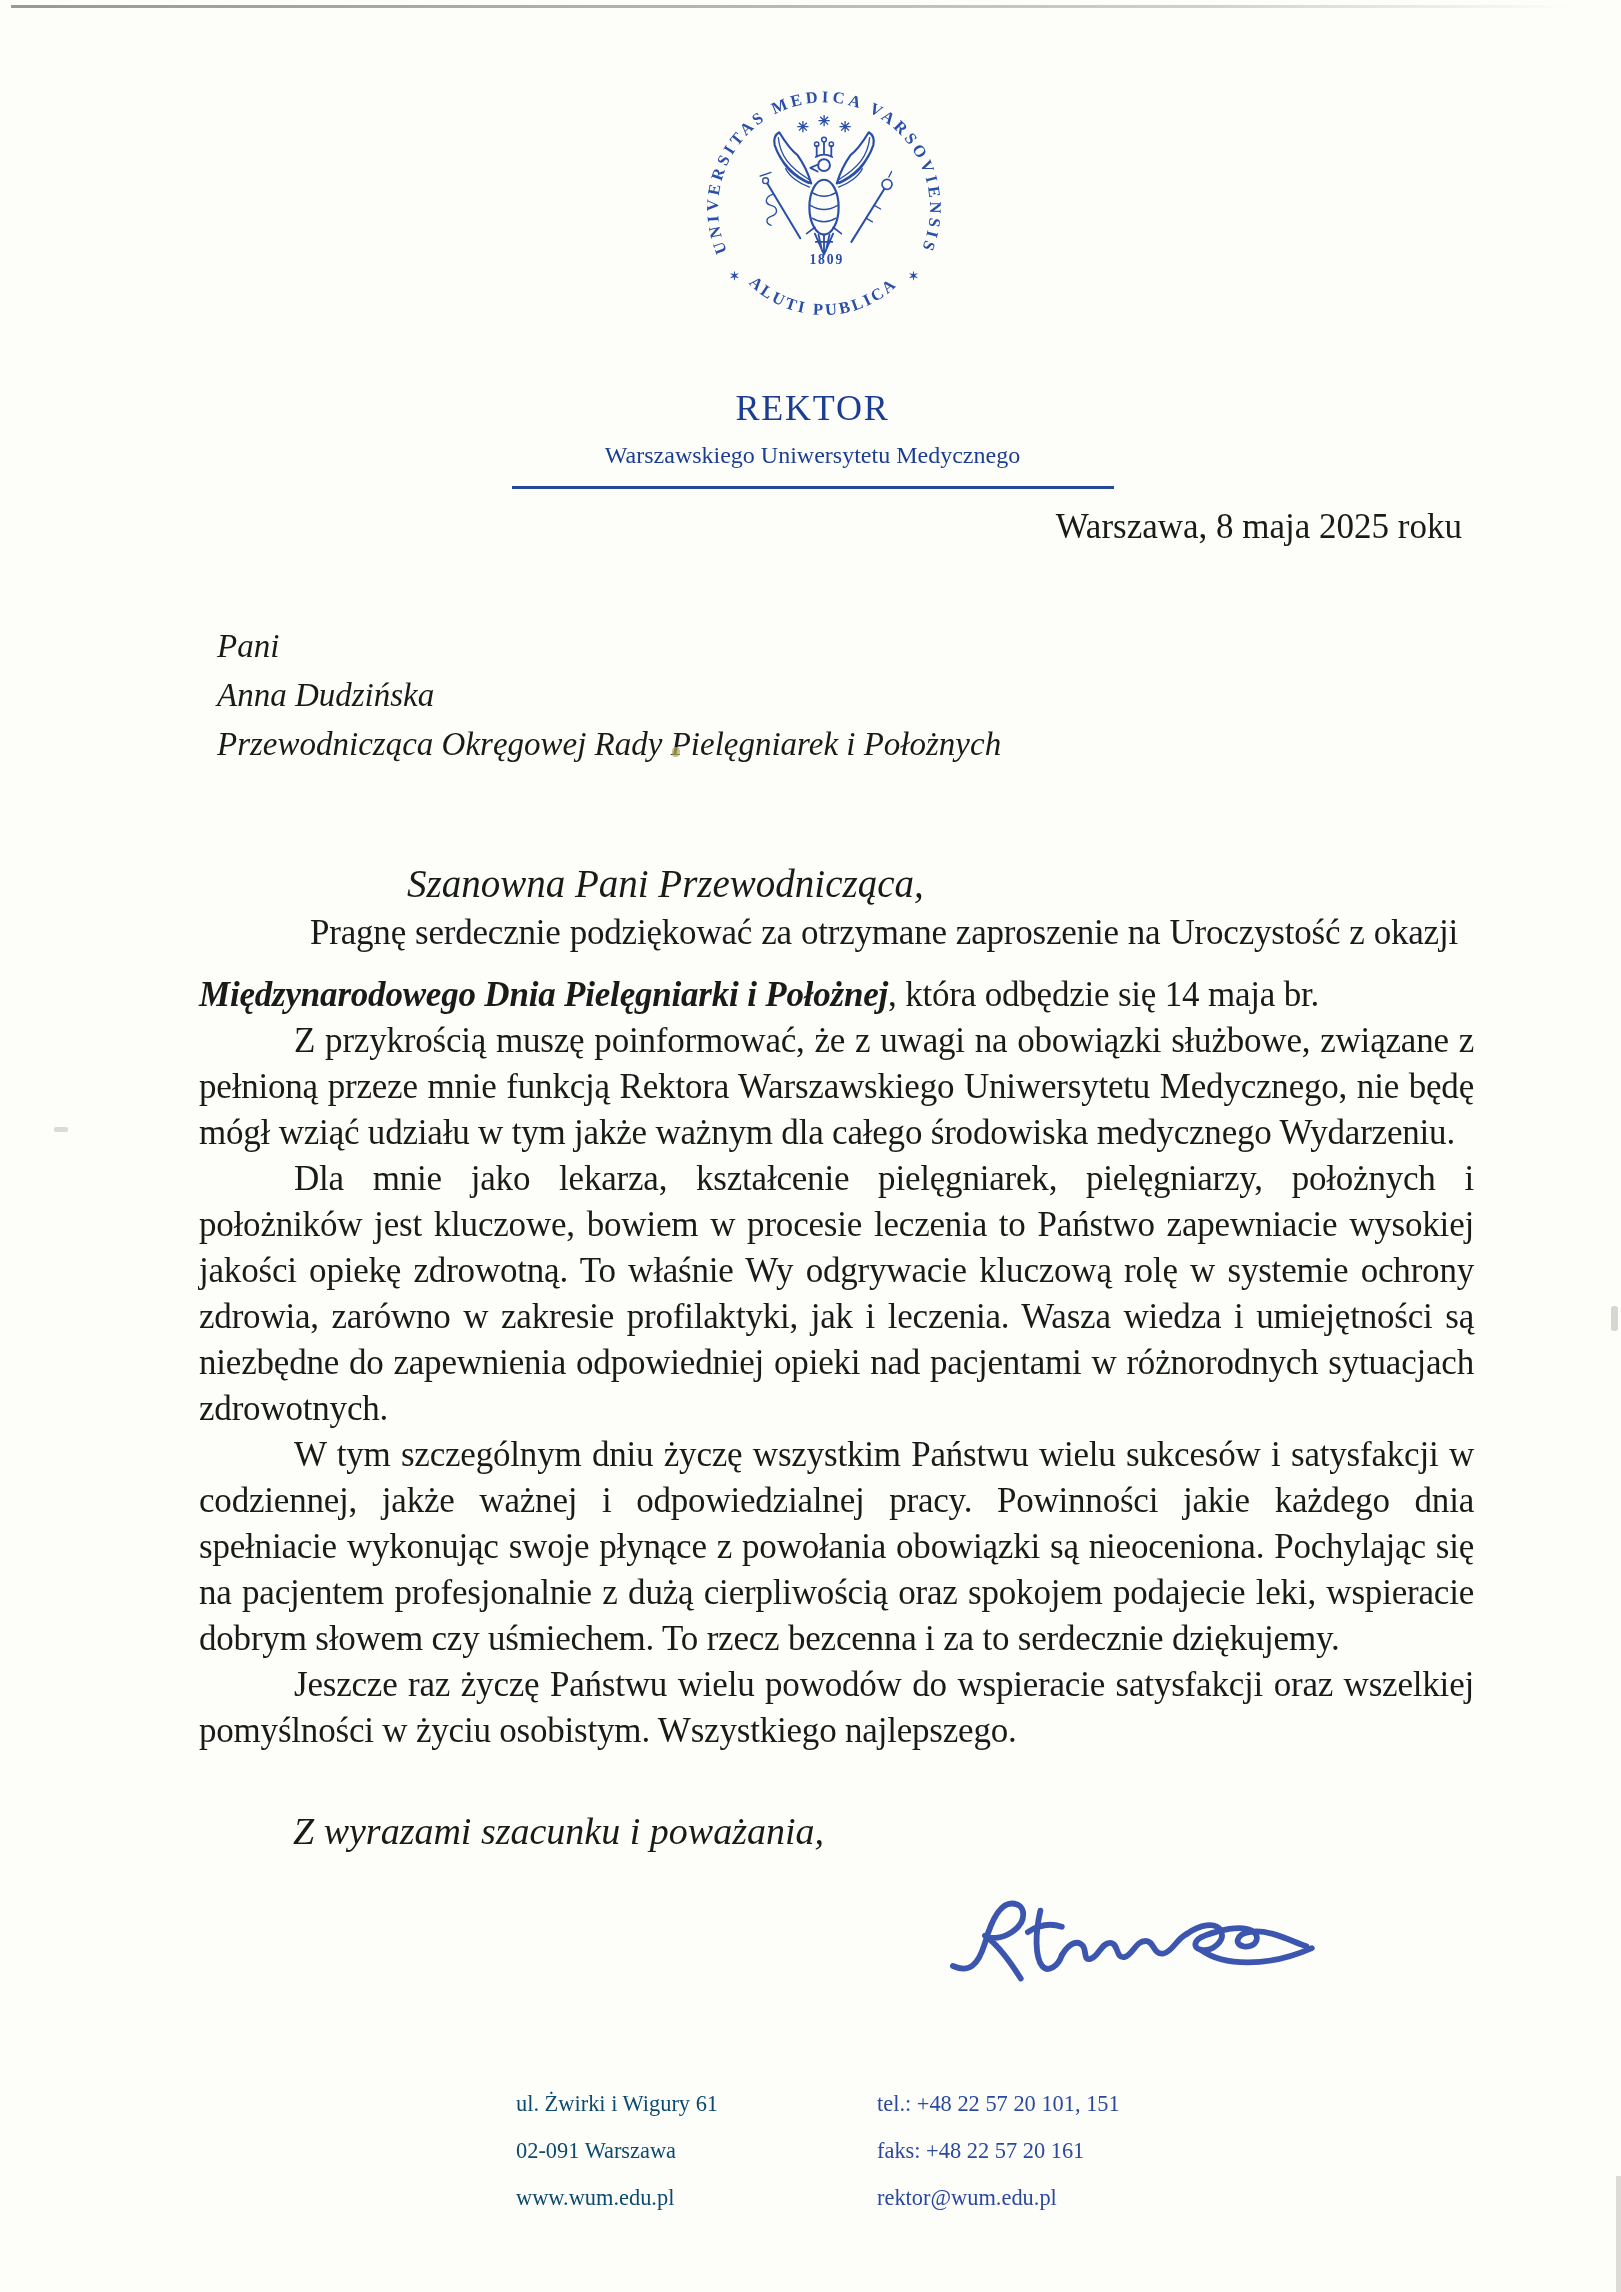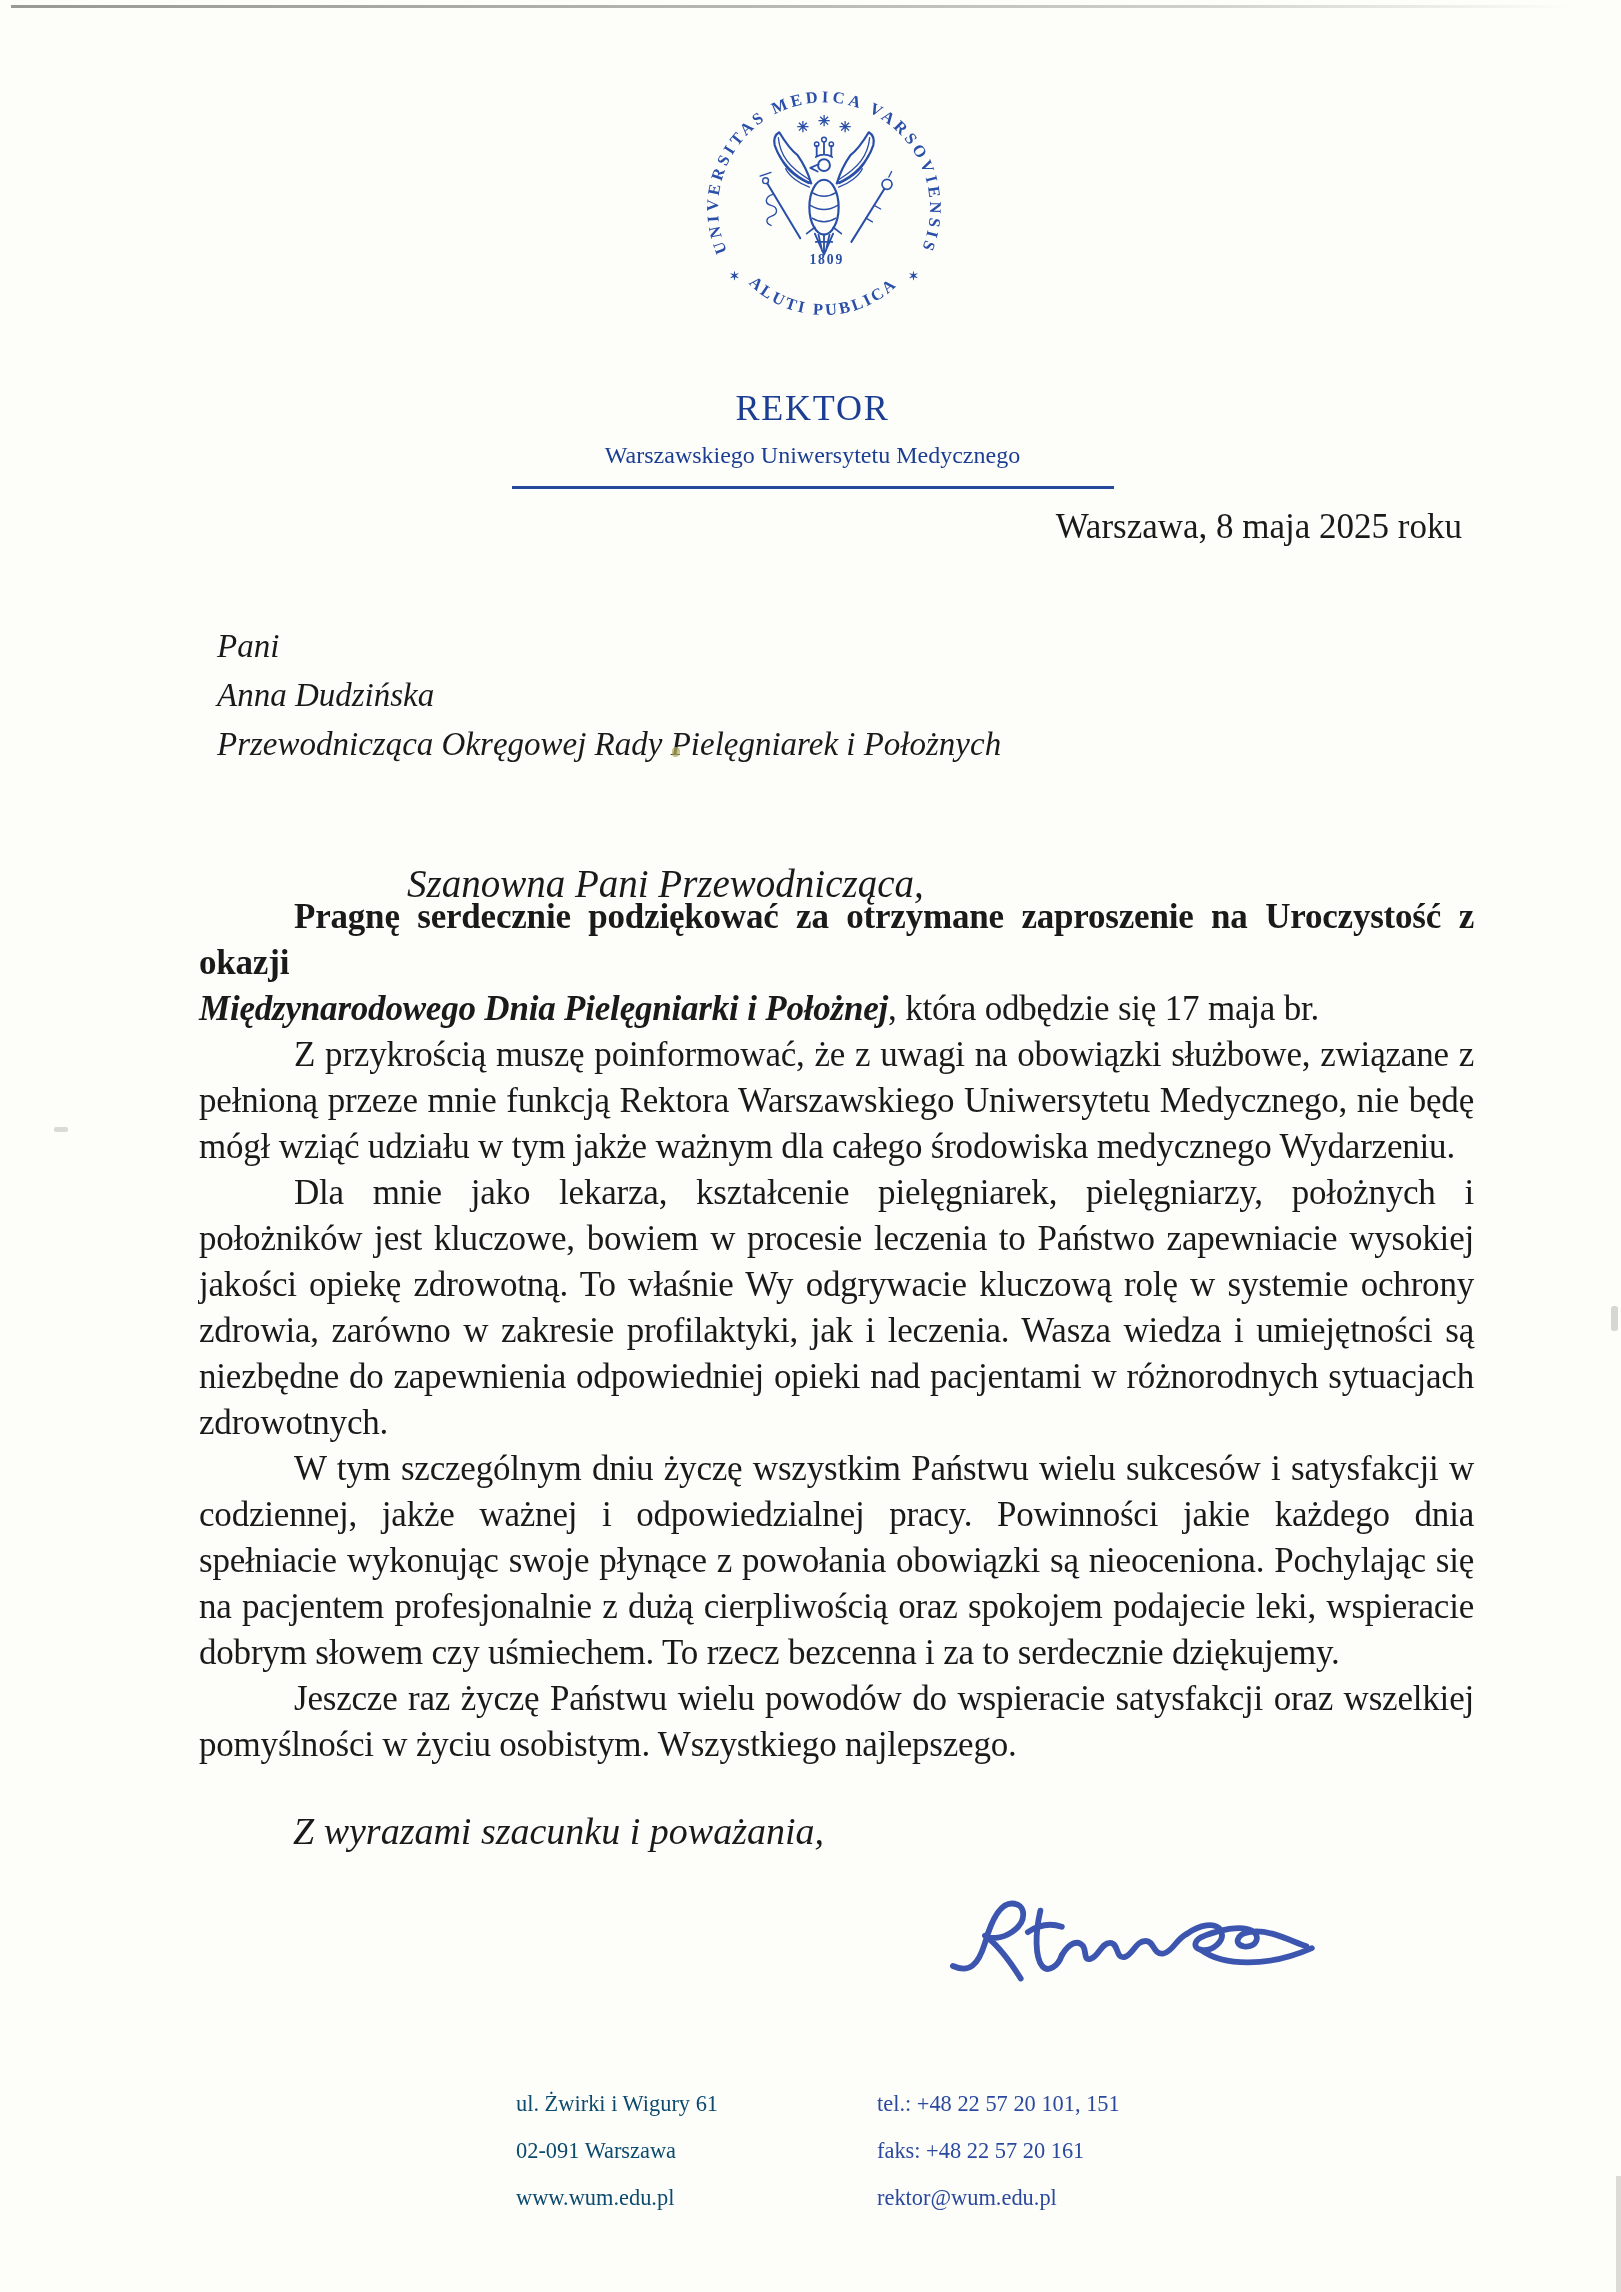--- a/index.html
+++ b/index.html
@@ -29,21 +29,21 @@
   .lh-rule{margin:7.2px auto 0 auto;width:602px;height:2.7px;background:#27499c;}
 
   .date-line{position:absolute;right:159px;top:507px;font-size:35px;}
 
   .recipient{position:absolute;left:217px;top:622px;font-size:33px;line-height:49px;font-style:italic;}
 
   .salutation{position:absolute;left:407px;top:861px;font-size:39px;font-style:italic;}
 
   .body-text{position:absolute;left:199px;top:894px;width:1275px;font-size:35px;line-height:46px;letter-spacing:-0.2px;}
   .body-text p{margin:0;text-align:justify;text-indent:95px;}
-  .body-text .p1-line1{margin:0;text-align:justify;text-align-last:justify;text-indent:95px;white-space:normal;font-weight:bold;}
+  .body-text .p1-line1{margin:16px;text-align:justify;text-align-last:justify;text-indent:95px;white-space:normal;}
   .body-text .p1-line2{margin:0;text-align:left;text-indent:0;}
 
   .closing{position:absolute;left:293px;top:1809px;font-size:38px;font-style:italic;}
 
   .signature-svg{position:absolute;left:945px;top:1891px;width:372px;height:100px;}
   .sig-block{position:absolute;left:927px;top:1988px;width:269px;text-align:center;font-size:36px;line-height:45px;color:#141414;}
 
   .footer-left{position:absolute;left:516px;top:2080px;font-size:22.4px;line-height:47px;color:#0c4a6e;}
   .footer-right{position:absolute;left:877px;top:2080px;font-size:22.4px;line-height:47px;color:#2b4a9e;}
 
@@ -126,21 +126,21 @@
 
   <div class="speck-recipient"></div>
   <div class="speck-leftmargin"></div>
   <div class="speck-rightedge"></div>
   <div class="speck-bottomright"></div>
 
   <div class="salutation">Szanowna Pani Przewodnicząca,</div>
 
   <div class="body-text">
     <p class="p1-line1"><span>Pragnę serdecznie podziękować za otrzymane zaproszenie na Uroczystość z okazji</span></p>
-    <p class="p1-line2"><span style="font-weight: bold; font-style: italic;">Międzynarodowego Dnia Pielęgniarki i Położnej</span><span>, która odbędzie się 17 maja br.</span></p>
+    <p class="p1-line2"><span style="font-weight: bold; font-style: italic;">Międzynarodowego Dnia Pielęgniarki i Położnej</span><span>, która odbędzie się 14 maja br.</span></p>
     <p><span>Z przykrością muszę poinformować, że z uwagi na obowiązki służbowe, związane z pełnioną przeze mnie funkcją Rektora Warszawskiego Uniwersytetu Medycznego, nie będę mógł wziąć udziału w tym jakże ważnym dla całego środowiska medycznego Wydarzeniu.</span></p>
     <p><span>Dla mnie jako lekarza, kształcenie pielęgniarek, pielęgniarzy, położnych i położników jest  kluczowe, bowiem w procesie leczenia to Państwo zapewniacie wysokiej jakości opiekę zdrowotną. To właśnie Wy odgrywacie kluczową rolę w systemie ochrony zdrowia, zarówno w zakresie profilaktyki, jak i leczenia. Wasza wiedza i umiejętności są niezbędne do zapewnienia odpowiedniej opieki nad pacjentami w różnorodnych sytuacjach zdrowotnych.</span></p>
     <p><span>W tym szczególnym dniu życzę wszystkim Państwu wielu sukcesów i satysfakcji w codziennej, jakże ważnej i odpowiedzialnej pracy. Powinności jakie każdego dnia spełniacie wykonując swoje płynące z powołania obowiązki są nieoceniona. Pochylając się na pacjentem profesjonalnie z dużą cierpliwością oraz spokojem podajecie leki, wspieracie dobrym słowem czy uśmiechem. To rzecz bezcenna i za to serdecznie dziękujemy.</span></p>
     <p><span>Jeszcze raz życzę Państwu wielu powodów do wspieracie satysfakcji oraz wszelkiej pomyślności w życiu osobistym. Wszystkiego najlepszego.</span></p>
   </div>
 
   <div class="closing">Z wyrazami szacunku i poważania,</div>
 
   <svg class="signature-svg" viewBox="0 0 415 112" aria-hidden="true">
     <g fill="none" stroke="#3c56b0" stroke-width="6.5" stroke-linecap="round" stroke-linejoin="round">

